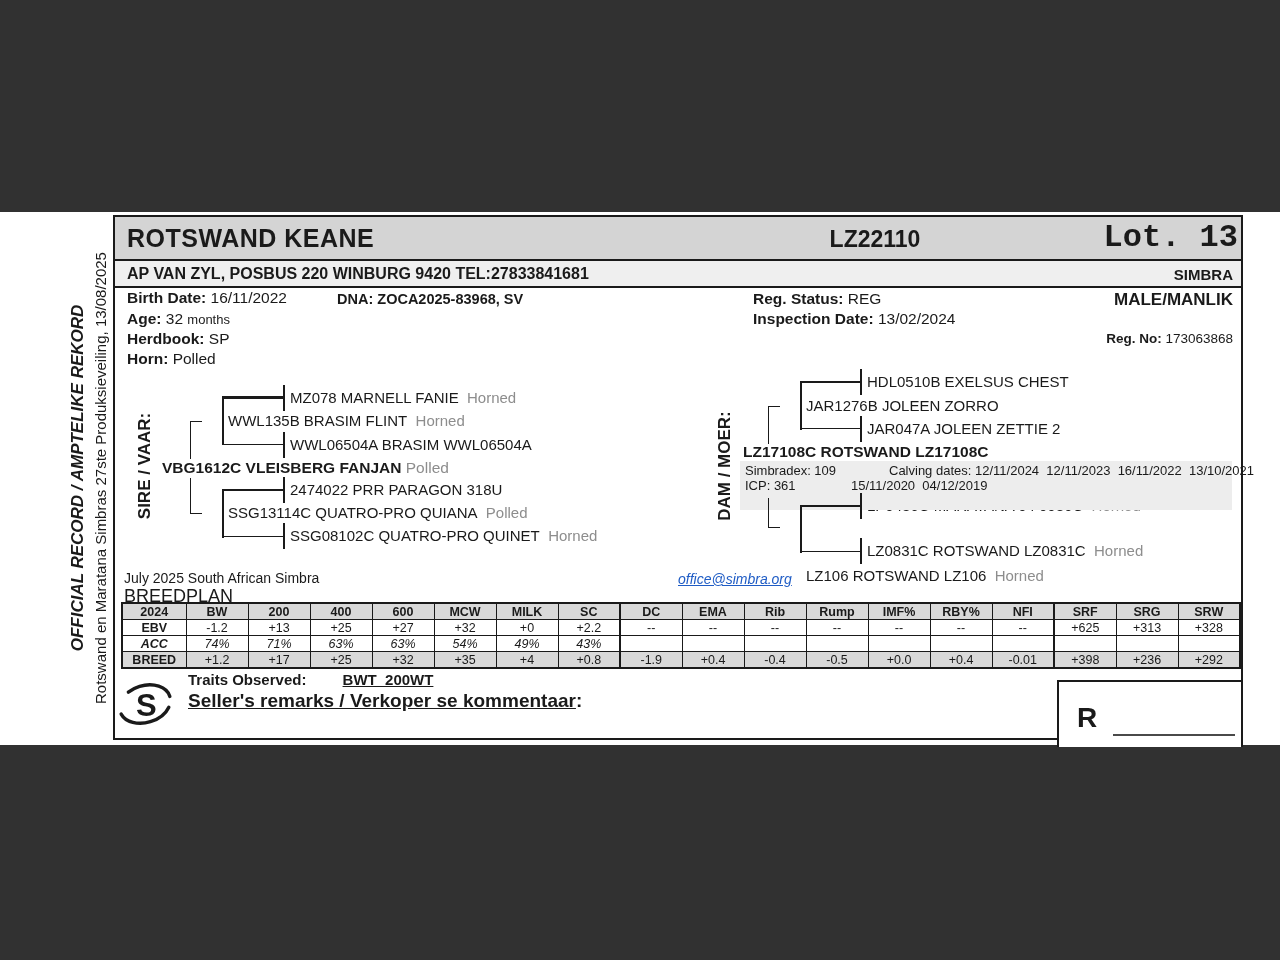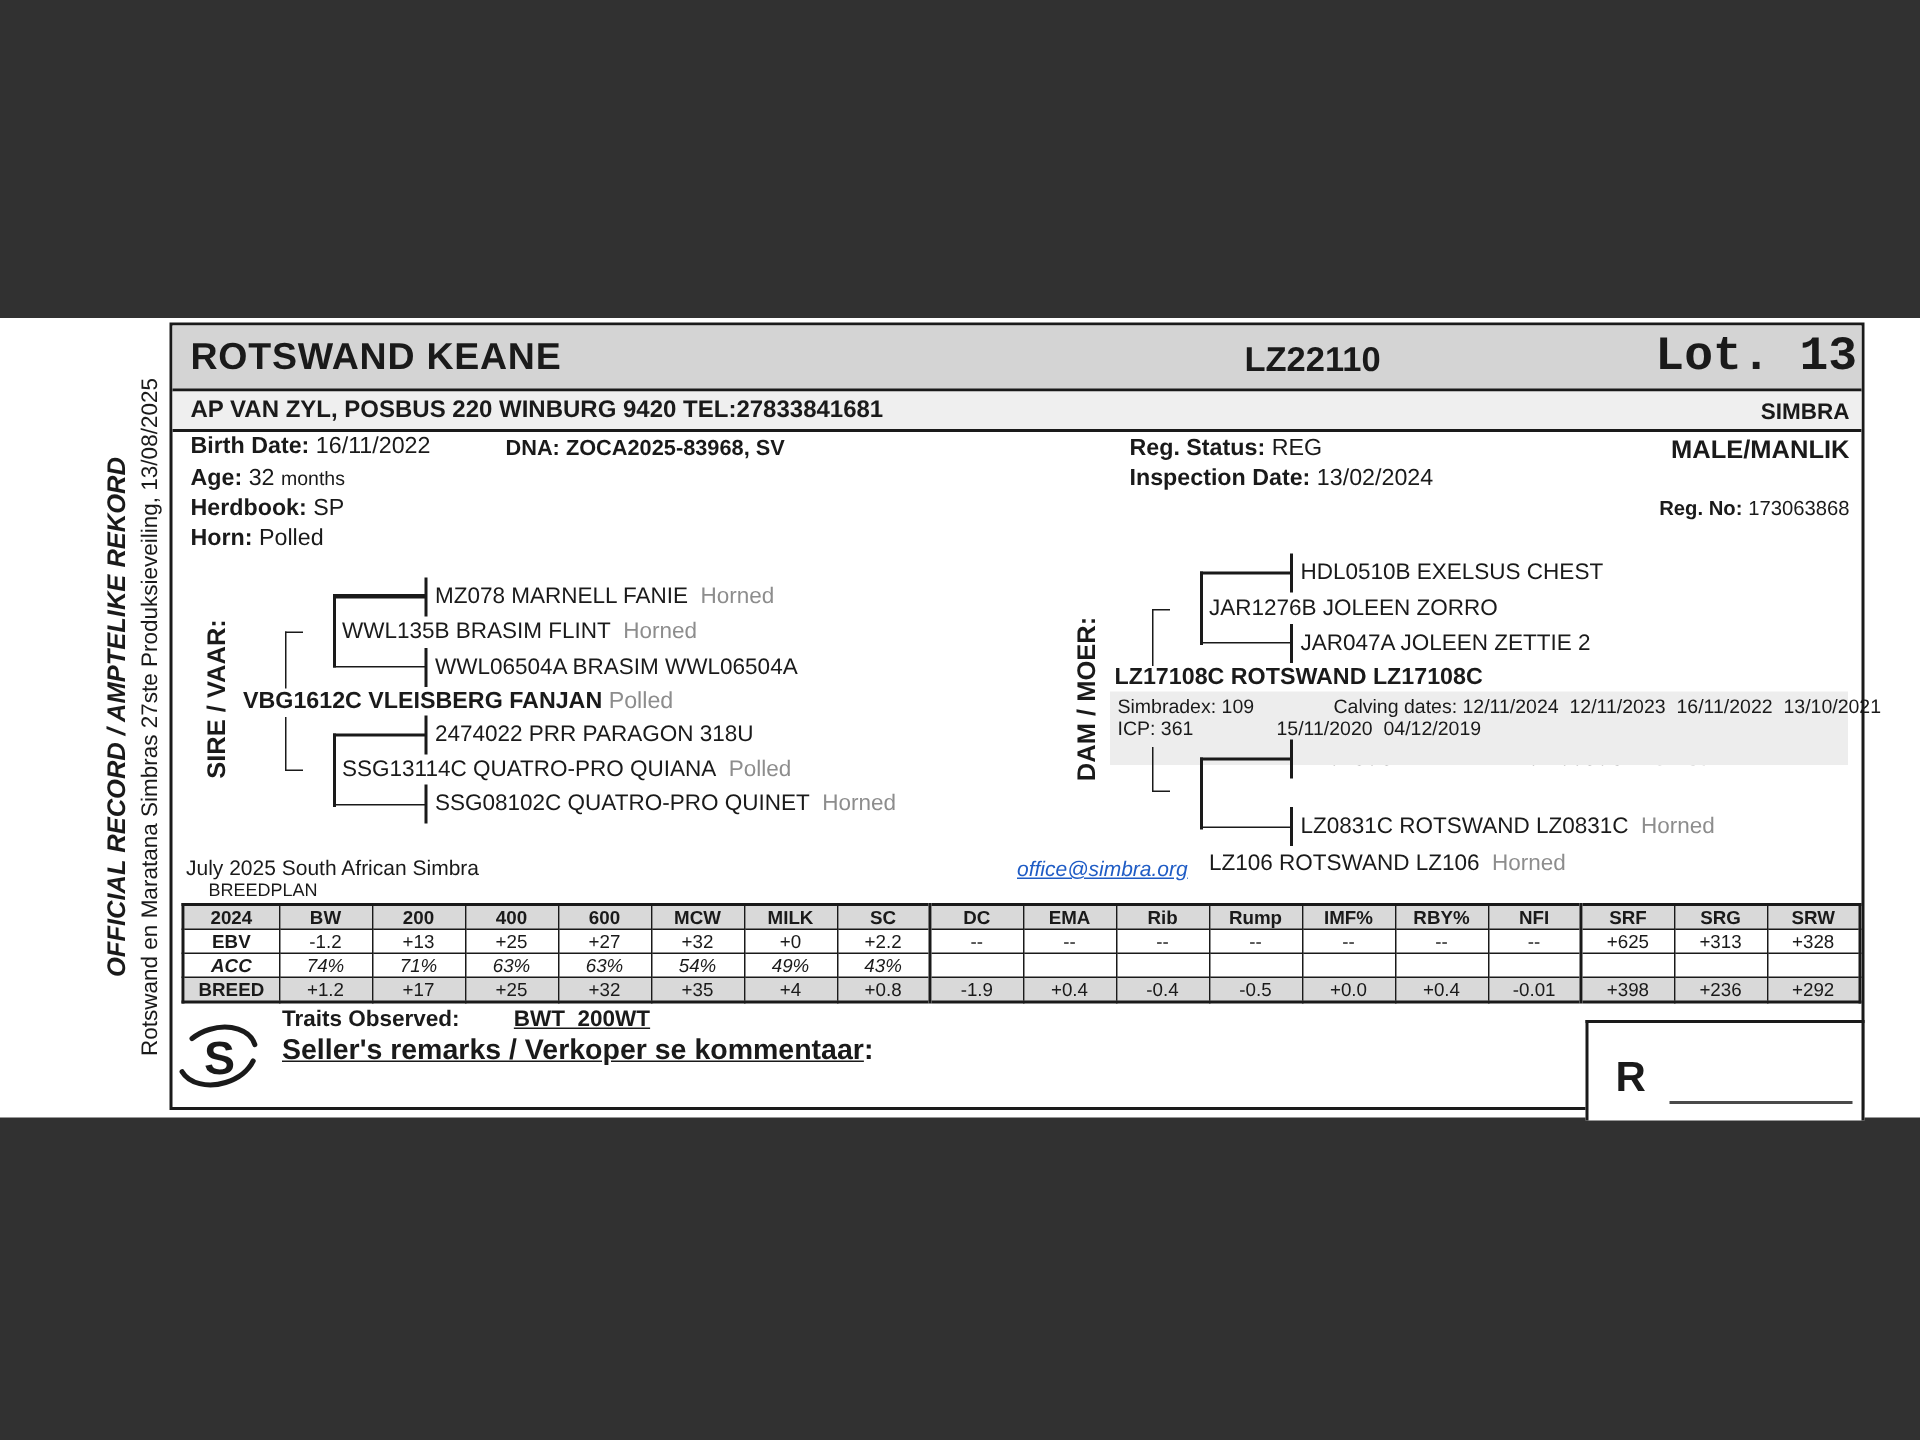--- a/index.html
+++ b/index.html
@@ -127,21 +127,21 @@
       <div class="line" style="left: 860px; top: 416px; width: 1.5px; height: 26px;"></div>
       <div class="line" style="left: 860px; top: 493px; width: 1.5px; height: 26px;"></div>
       <div class="line" style="left: 860px; top: 538px; width: 1.5px; height: 26px;"></div>
       <div class="line" style="left: 768px; top: 405.5px; width: 1.3px; height: 38px;"></div>
       <div class="line" style="left: 768px; top: 498px; width: 1.3px; height: 30px;"></div>
       <div class="line" style="left: 768px; top: 405.5px; width: 12px; height: 1.3px;"></div>
       <div class="line" style="left: 768px; top: 527px; width: 12px; height: 1.3px;"></div>
     </div>
 
   <div class="abs" style="left:124px;top:570px;font-size:14px;">July 2025 South African Simbra</div>
-  <div class="abs" style="left:124px;top:586px;font-size:12px;margin-left:15px;">BREEDPLAN</div>
+  <div class="abs" style="left:124px;top:586px;font-size:18px;">BREEDPLAN</div>
   <div class="abs linklike" style="left:678px;top:571px;">office@simbra.org</div>
 
   <table class="bp">
     <colgroup id="bpcols">
         <col style="width: 64px;">
         <col style="width: 62px;">
         <col style="width: 62px;">
         <col style="width: 62px;">
         <col style="width: 62px;">
         <col style="width: 62px;">

